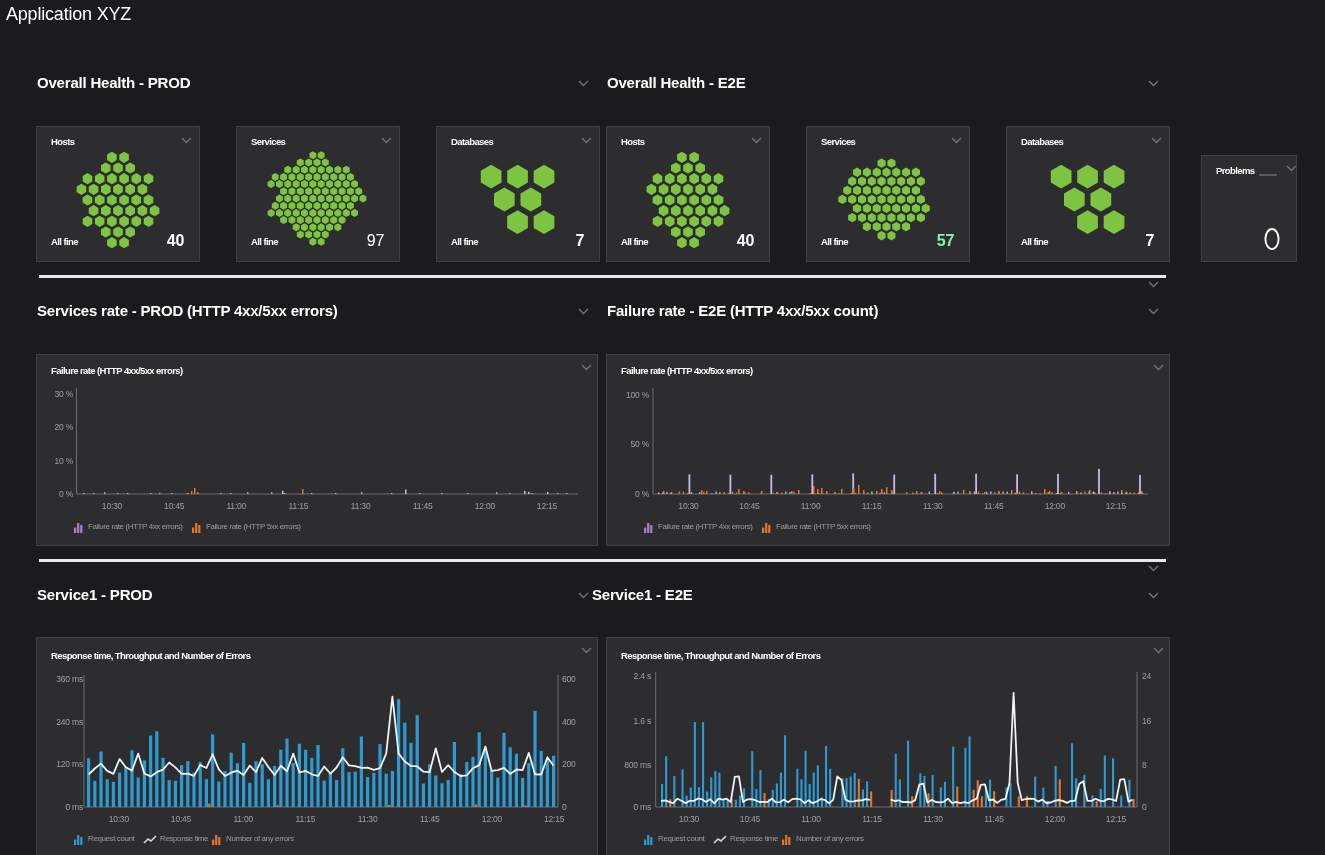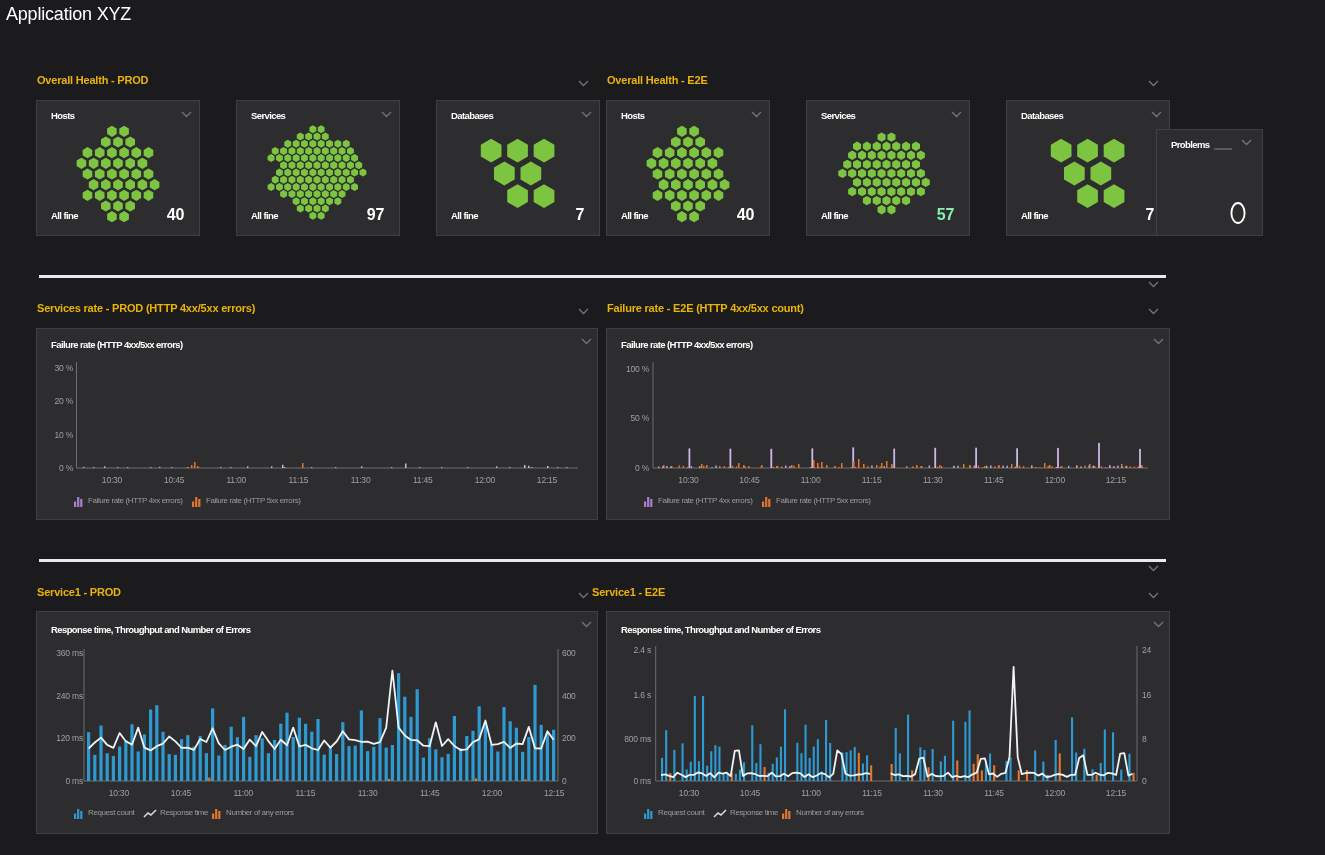--- a/index.html
+++ b/index.html
@@ -1,17 +1,17 @@
 <!DOCTYPE html>
 <html><head><meta charset="utf-8"><style>
 * { margin:0; padding:0; box-sizing:border-box; }
 html,body { width:1325px; height:855px; background:#1b1b1d; font-family:"Liberation Sans", sans-serif; overflow:hidden; }
-.tile { position:absolute; background:#2d2d2f; border:1px solid #404042; }
+.tile { position:absolute; background:#2d2d2f; border:1px solid #404042;margin-top:26px; }
 .ttl { position:absolute; font-size:9.5px; letter-spacing:-0.6px; font-weight:bold; color:#fff; }
-.hdr { position:absolute; font-size:11px; letter-spacing:-0.2px; font-weight:bold; color:#eab308;text-align:right; }
+.hdr { position:absolute; font-size:15px; letter-spacing:-0.2px; font-weight:bold; color:#ffffff;text-align:right; }
 .ax { font-size:8.5px; letter-spacing:-0.2px; fill:#a0a0a2; font-family:"Liberation Sans", sans-serif; }
 .divider { position:absolute; height:2.5px; background:#e9e9e9; left:39px; width:1127px; }
 </style></head>
 <body>
 <div style="position:absolute;left:6px;top:4px;font-size:18px;letter-spacing:-0.2px;color:#ffffff">Application XYZ</div>
 
 <div class="hdr" style="left:37px;top:74px">Overall Health - PROD</div>
 <svg style="position:absolute;left:578px;top:80px" width="11" height="7.5">
     <path d="M1 1 L5.5 5.5 L10 1" fill="none" stroke="#737375" stroke-width="1.4"></path>
   </svg>
@@ -169,21 +169,21 @@
       <polygon points="92.5,96.3 96.0,98.3 96.0,102.3 92.5,104.3 89.1,102.3 89.1,98.3" fill="#7dc540"></polygon>
       <polygon points="100.9,96.3 104.3,98.3 104.3,102.3 100.9,104.3 97.4,102.3 97.4,98.3" fill="#7dc540"></polygon>
       <polygon points="63.3,103.5 66.8,105.5 66.8,109.5 63.3,111.5 59.8,109.5 59.8,105.5" fill="#7dc540"></polygon>
       <polygon points="71.7,103.5 75.1,105.5 75.1,109.5 71.7,111.5 68.2,109.5 68.2,105.5" fill="#7dc540"></polygon>
       <polygon points="80.0,103.5 83.5,105.5 83.5,109.5 80.0,111.5 76.5,109.5 76.5,105.5" fill="#7dc540"></polygon>
       <polygon points="88.3,103.5 91.8,105.5 91.8,109.5 88.3,111.5 84.9,109.5 84.9,105.5" fill="#7dc540"></polygon>
       <polygon points="75.8,110.7 79.3,112.7 79.3,116.7 75.8,118.7 72.4,116.7 72.4,112.7" fill="#7dc540"></polygon>
       <polygon points="84.2,110.7 87.6,112.7 87.6,116.7 84.2,118.7 80.7,116.7 80.7,112.7" fill="#7dc540"></polygon>
     </svg>
   <div class="ttl" style="left:14px;top:109px">All fine</div>
-  <div style="position:absolute;right:14.5px;top:104.5px;font-size:16px;font-weight:bold;color:#fff">97</div>
+  <div style="position:absolute;right:14.5px;top:104.5px;font-size:16px;font-weight:normal;color:#fff">97</div>
 </div>
 
 <div class="tile" style="left:436px;top:100px;width:164px;height:136px">
   <div class="ttl" style="left:14px;top:9px">Databases</div>
   <svg style="position:absolute;left:144px;top:9.5px" width="11" height="7.5">
       <path d="M1 1 L5.5 5.5 L10 1" fill="none" stroke="#737375" stroke-width="1.4"></path>
     </svg>
   <svg style="position:absolute;left:0;top:0" width="164" height="136" viewBox="0 0 164 136">
       <polygon points="54.1,37.7 64.5,43.7 64.5,55.6 54.1,61.6 43.8,55.6 43.8,43.7" fill="#7dc540"></polygon>
       <polygon points="80.6,37.7 90.9,43.7 90.9,55.6 80.6,61.6 70.2,55.6 70.2,43.7" fill="#7dc540"></polygon>
@@ -327,21 +327,21 @@
       <polygon points="107.0,37.7 117.4,43.7 117.4,55.6 107.0,61.6 96.7,55.6 96.7,43.7" fill="#7dc540"></polygon>
       <polygon points="67.4,60.4 77.7,66.4 77.7,78.4 67.4,84.4 57.0,78.4 57.0,66.4" fill="#7dc540"></polygon>
       <polygon points="93.8,60.4 104.2,66.4 104.2,78.4 93.8,84.4 83.5,78.4 83.5,66.4" fill="#7dc540"></polygon>
       <polygon points="80.6,83.2 90.9,89.2 90.9,101.1 80.6,107.1 70.2,101.1 70.2,89.2" fill="#7dc540"></polygon>
       <polygon points="107.0,83.2 117.4,89.2 117.4,101.1 107.0,107.1 96.7,101.1 96.7,89.2" fill="#7dc540"></polygon>
     </svg>
   <div class="ttl" style="left:14px;top:109px">All fine</div>
   <div style="position:absolute;right:14.5px;top:104.5px;font-size:16px;font-weight:bold;color:#fff">7</div>
 </div>
 
-<div class="tile" style="left:1156px;top:129px;width:107px;height:107px">
+<div class="tile" style="left:1201px;top:129px;width:96px;height:107px">
   <div class="ttl" style="left:14px;top:9px">Problems</div>
   <div style="position:absolute;left:57px;top:18px;width:18px;height:1.5px;background:#5a5a5c"></div>
   <svg style="position:absolute;left:84px;top:9px" width="11" height="7.5">
       <path d="M1 1 L5.5 5.5 L10 1" fill="none" stroke="#737375" stroke-width="1.4"></path>
     </svg>
   <svg style="position:absolute;right:16px;top:72px" width="16" height="22">
       <ellipse cx="8" cy="11" rx="6.6" ry="10" fill="none" stroke="#ffffff" stroke-width="1.9"></ellipse>
     </svg>
 </div>
 

